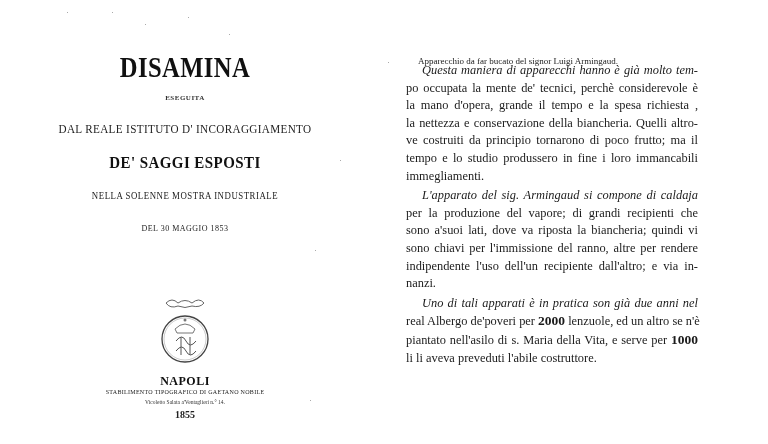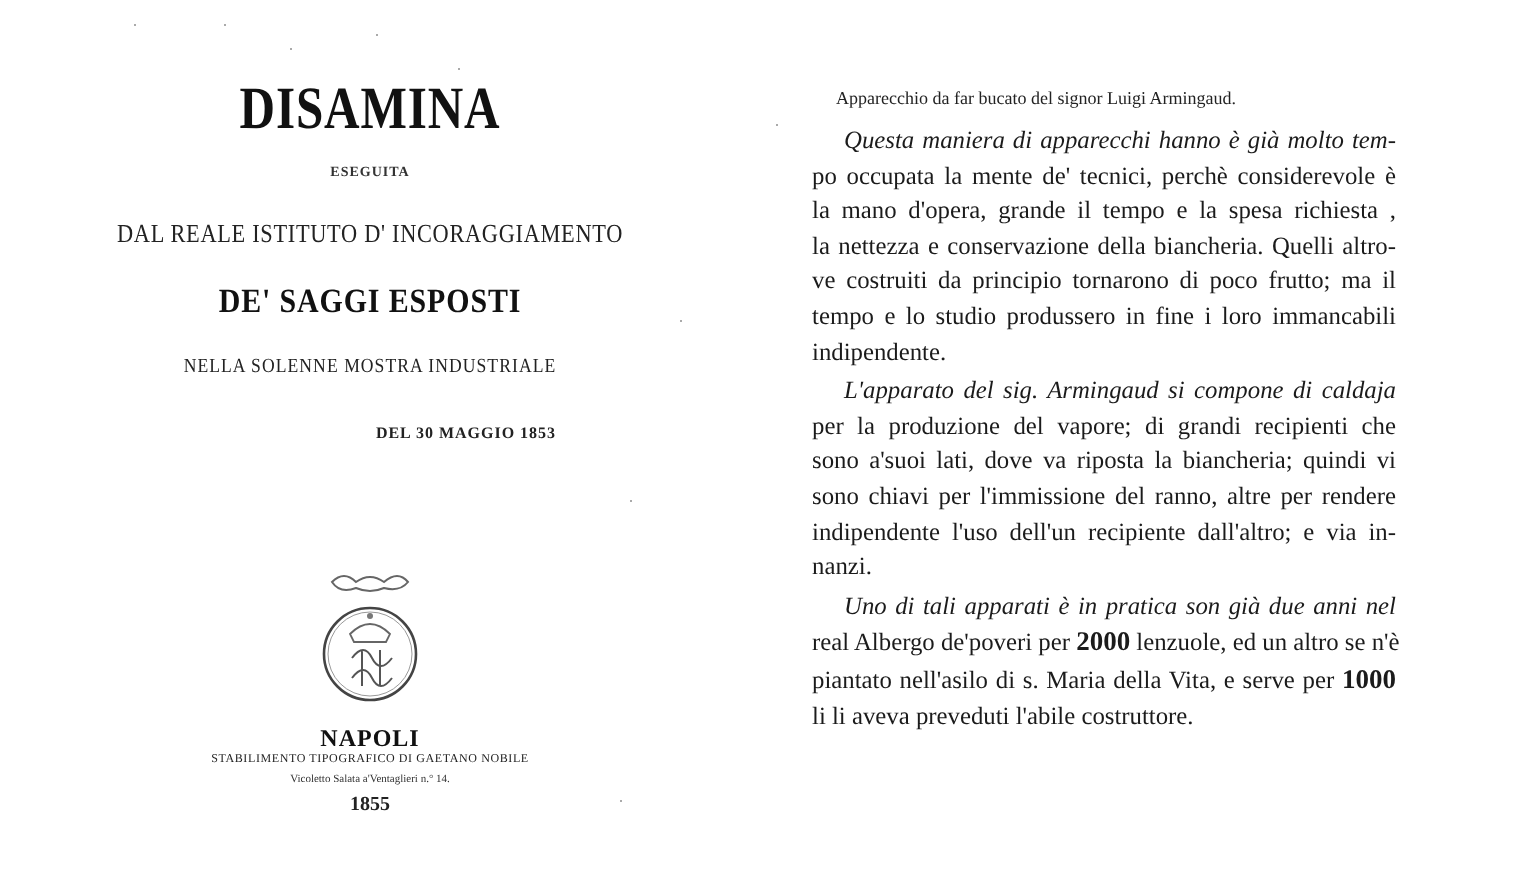--- a/index.html
+++ b/index.html
@@ -1,29 +1,29 @@
 <!DOCTYPE html>
 <html><head>
 <meta charset="utf-8">
 <style>
   html, body { margin:0; padding:0; }
   body {
     width:768px; height:444px; background:#ffffff; position:relative; overflow:hidden;
     font-family: "Liberation Serif", "DejaVu Serif", serif; color:#1a1a1a;
   }
-  .page { position:absolute; top:0; height:364px; }
+  .page { position:absolute; top:12px; height:364px; }
   .left { left:0; width:370px; }
   .right { left:370px; width:398px; }
   .center { position:absolute; left:0; width:370px; text-align:center; white-space:nowrap; }
   .title-main { top:38px; font-size:30px; font-weight:bold; letter-spacing:0.5px; transform:scaleX(0.82); transform-origin:185px 0; color:#111; }
   .eseguita { top:82px; font-size:7px; letter-spacing:0.5px; color:#333;font-weight:bold; }
   .istituto { top:109px; font-size:13px; letter-spacing:0.4px; transform:scaleX(0.86); transform-origin:185px 0; color:#222; }
   .saggi { top:141px; font-size:17px; font-weight:bold; letter-spacing:0.5px; transform:scaleX(0.88); transform-origin:185px 0; color:#111; }
   .mostra { top:178px; font-size:10px; letter-spacing:0.6px; transform:scaleX(0.88); transform-origin:185px 0; color:#222; }
-  .data { top:212px; font-size:8px; font-weight:bold; letter-spacing:0.5px; color:#222;margin-left:48px; }
+  .data { top:212px; font-size:8px; font-weight:normal; letter-spacing:0.5px; color:#222; }
   .emblem { position:absolute; left:156px; top:283px; width:58px; height:70px; }
   .napoli { top:362px; font-size:12px; font-weight:bold; letter-spacing:0.5px; color:#111; }
   .stab { top:377px; font-size:6px; letter-spacing:0.3px; color:#222; }
   .via { top:387px; font-size:5.5px; color:#333; }
   .anno { top:397px; font-size:10px; font-weight:bold; color:#222; }
 
   .heading { position:absolute; left:48px; top:44px; font-size:9px; color:#222; white-space:nowrap; }
   .body-text { position:absolute; left:388px; top:62px; width:310px; font-size:12.4px; line-height:17.6px; color:#1b1b1b; }
   .body-text p { margin:0 0 2px 0; text-indent:18px; text-align:justify; }
   .line { display:block; white-space:nowrap; text-align:justify; text-align-last:justify; }
@@ -63,21 +63,21 @@
 </div>
 
 <div class="body-text">
   <p>
     <span class="line first">Questa maniera di apparecchi hanno è già molto tem-</span>
     <span class="line">po occupata la mente de' tecnici, perchè considerevole è</span>
     <span class="line">la mano d'opera, grande il tempo e la spesa richiesta ,</span>
     <span class="line">la nettezza e conservazione della biancheria. Quelli altro-</span>
     <span class="line">ve costruiti da principio tornarono di poco frutto; ma il</span>
     <span class="line">tempo e lo studio produssero in fine i loro immancabili</span>
-    <span class="line last">indipendente.</span>
+    <span class="line last">immegliamenti.</span>
   </p>
   <p>
     <span class="line first">L'apparato del sig. Armingaud si compone di caldaja</span>
     <span class="line">per la produzione del vapore; di grandi recipienti che</span>
     <span class="line">sono a'suoi lati, dove va riposta la biancheria; quindi vi</span>
     <span class="line">sono chiavi per l'immissione del ranno, altre per rendere</span>
     <span class="line">indipendente l'uso dell'un recipiente dall'altro; e via in-</span>
     <span class="line last">nanzi.</span>
   </p>
   <p>

